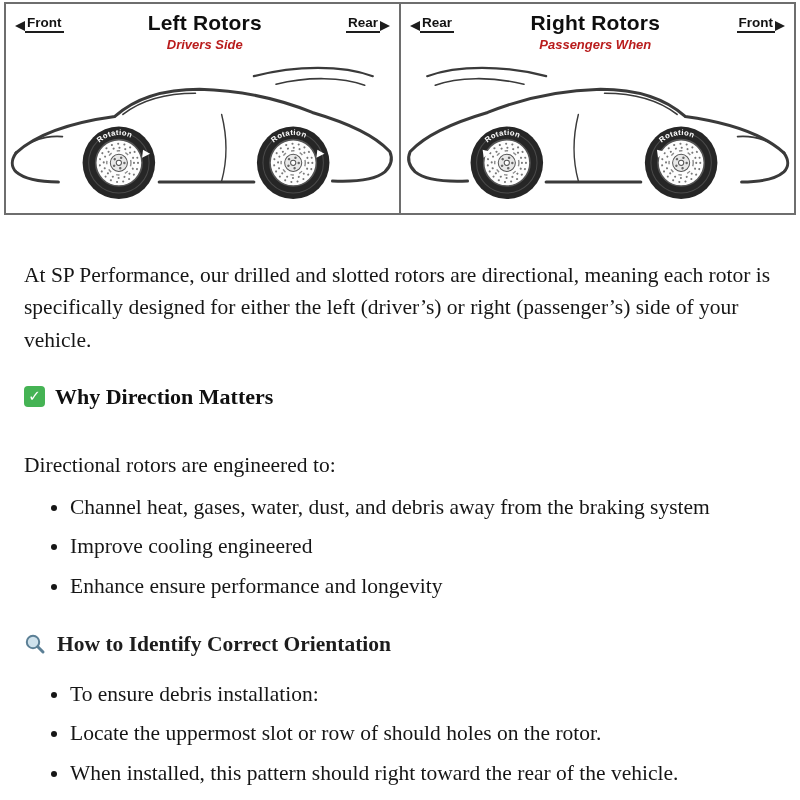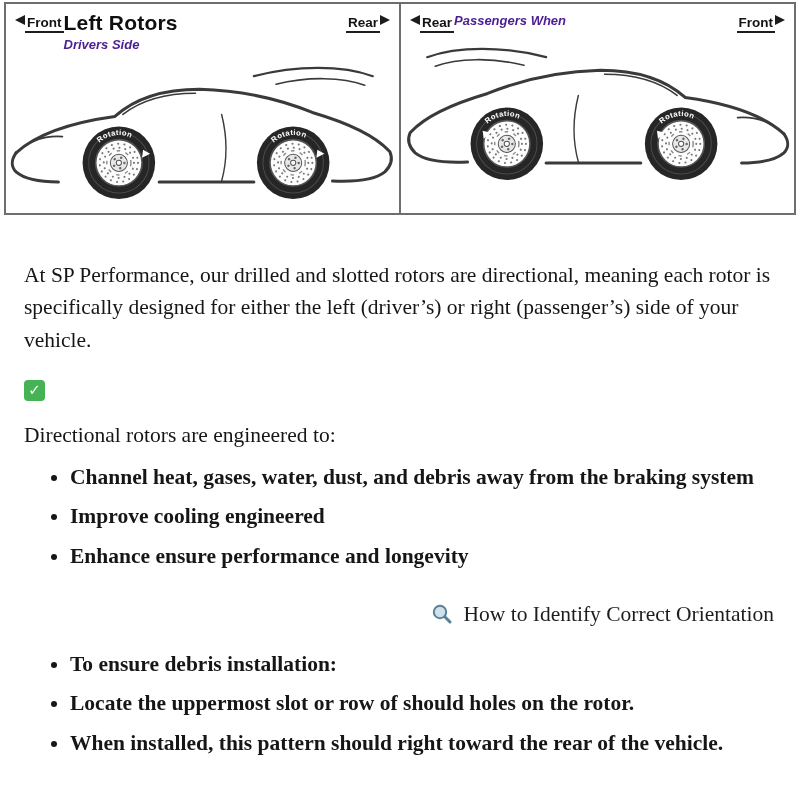--- a/index.html
+++ b/index.html
@@ -3,42 +3,42 @@
 <meta charset="utf-8">
 <style>
   html,body { margin:0; padding:0; background:#ffffff; }
   .page { width:800px; min-height:800px; background:#fff; font-family:"Liberation Serif", serif; color:#161616; }
 
   
   .diagram-wrap { margin:2px 4px 6px; border:2px solid #6e6e6e; display:flex; background:#fff; }
   .panel { flex:1 1 50%; min-width:0; }
   .panel + .panel { border-left:2px solid #6e6e6e; }
   .panel-header { display:flex; justify-content:space-between; align-items:flex-start; padding:7px 9px 0; }
-  .titles { flex:1; line-height:1.1; }
+  .titles { flex:1; text-align:center; line-height:1.1; }
   .panel-title { font:700 21px "Liberation Sans", sans-serif; color:#0f0f0f; letter-spacing:.2px; }
-  .panel-sub { font:italic 700 13px "Liberation Sans", sans-serif; color:#4c1d95; margin-top:2px; }
-  .dir { display:flex; align-items:flex-start; font:700 13.5px "Liberation Sans", sans-serif; color:#131313; padding-top:4px; }
+  .panel-sub { font:italic 700 13px "Liberation Sans", sans-serif; color:#b91c1c; margin-top:2px; }
+  .dir { display:flex; align-items:center; font:700 13.5px "Liberation Sans", sans-serif; color:#131313; padding-top:4px; }
   .dir .lbl { border-bottom:2.5px solid #1d1d1d; padding:0 2px 1px; }
   .tri { width:0; height:0; border-top:5px solid transparent; border-bottom:5px solid transparent; margin-bottom:-4px; }
   .tri-l { border-right:10px solid #1d1d1d; }
   .tri-r { border-left:10px solid #1d1d1d; }
   .car-svg { width:100%; display:block; }
   .rot-text { font:700 7.6px "Liberation Sans", sans-serif; fill:#ffffff; letter-spacing:.4px; }
   .defs-svg { position:absolute; width:0; height:0; overflow:hidden; }
 
   
   .content { padding:12px 26px 14px 24px; font-size:21.5px; line-height:1.5; }
   .intro { margin:26px 0 20px; }
   .h1 { display:flex; align-items:center; gap:10px; font-weight:700; font-size:22px; margin:24px 0 18px; color:#101010; }
   .check { width:21px; height:21px; border-radius:4px; display:inline-flex; align-items:center; justify-content:center;
            color:#fff; font:700 15px "DejaVu Sans", sans-serif; flex:0 0 auto; }
-  .lead { margin:18px 0 8px; }
+  .lead { margin:36px 0 8px; }
   ul { margin:10px 0 20px; padding-left:46px; }
-  li { margin:7px 0;font-weight:bold; }
-  .h2 { display:flex; align-items:center; gap:11px; font-weight:400; font-size:21.5px; color:#1d1d1d; margin:26px 0 18px;justify-content:flex-end; }
+  li { margin:7px 0; }
+  .h2 { display:flex; align-items:center; gap:11px; font-weight:700; font-size:21.5px; color:#1d1d1d; margin:26px 0 18px; }
   .mag { flex:0 0 auto; }
 </style>
 </head>
 <body>
 
 <svg class="defs-svg" aria-hidden="true">
   <defs>
     <g id="car-g">
       <g fill="none" stroke="#3a3a3a" stroke-linecap="round">
         <path stroke-width="3" d="M10,100 C30,82 64,70 108,64 C128,46 158,37 192,37 C232,38 272,47 304,60 C338,70 366,83 380,98"></path>
@@ -102,20 +102,21 @@
       </svg>
     </div>
 
     <div class="panel">
       <div class="panel-header">
         <span class="dir">
           <span class="tri tri-l"></span>
           <span class="lbl">Rear</span>
         </span>
         <span class="titles">
+          <div class="panel-title">Right Rotors</div>
           <div class="panel-sub">Passengers When</div>
         </span>
         <span class="dir">
           <span class="lbl">Front</span>
           <span class="tri tri-r"></span>
         </span>
       </div>
       <svg class="car-svg" viewBox="0 0 390 160">
         <defs>
           <path id="arc-r1" d="M79,100 A28,28 0 0 1 131,100"></path>
@@ -131,20 +132,21 @@
       </svg>
     </div>
   </div>
 
   <div class="content">
 
     <p class="intro">At SP Performance, our drilled and slotted rotors are directional, meaning each rotor is specifically designed for either the left (driver’s) or right (passenger’s) side of your vehicle.</p>
 
     <div class="h1">
       <span class="check" style="background:#45b354;">✓</span>
+      <span>Why Direction Matters</span>
     </div>
 
     <p class="lead">Directional rotors are engineered to:</p>
 
     <ul>
       <li>Channel heat, gases, water, dust, and debris away from the braking system</li>
       <li>Improve cooling engineered</li>
       <li>Enhance ensure performance and longevity</li>
     </ul>
 

